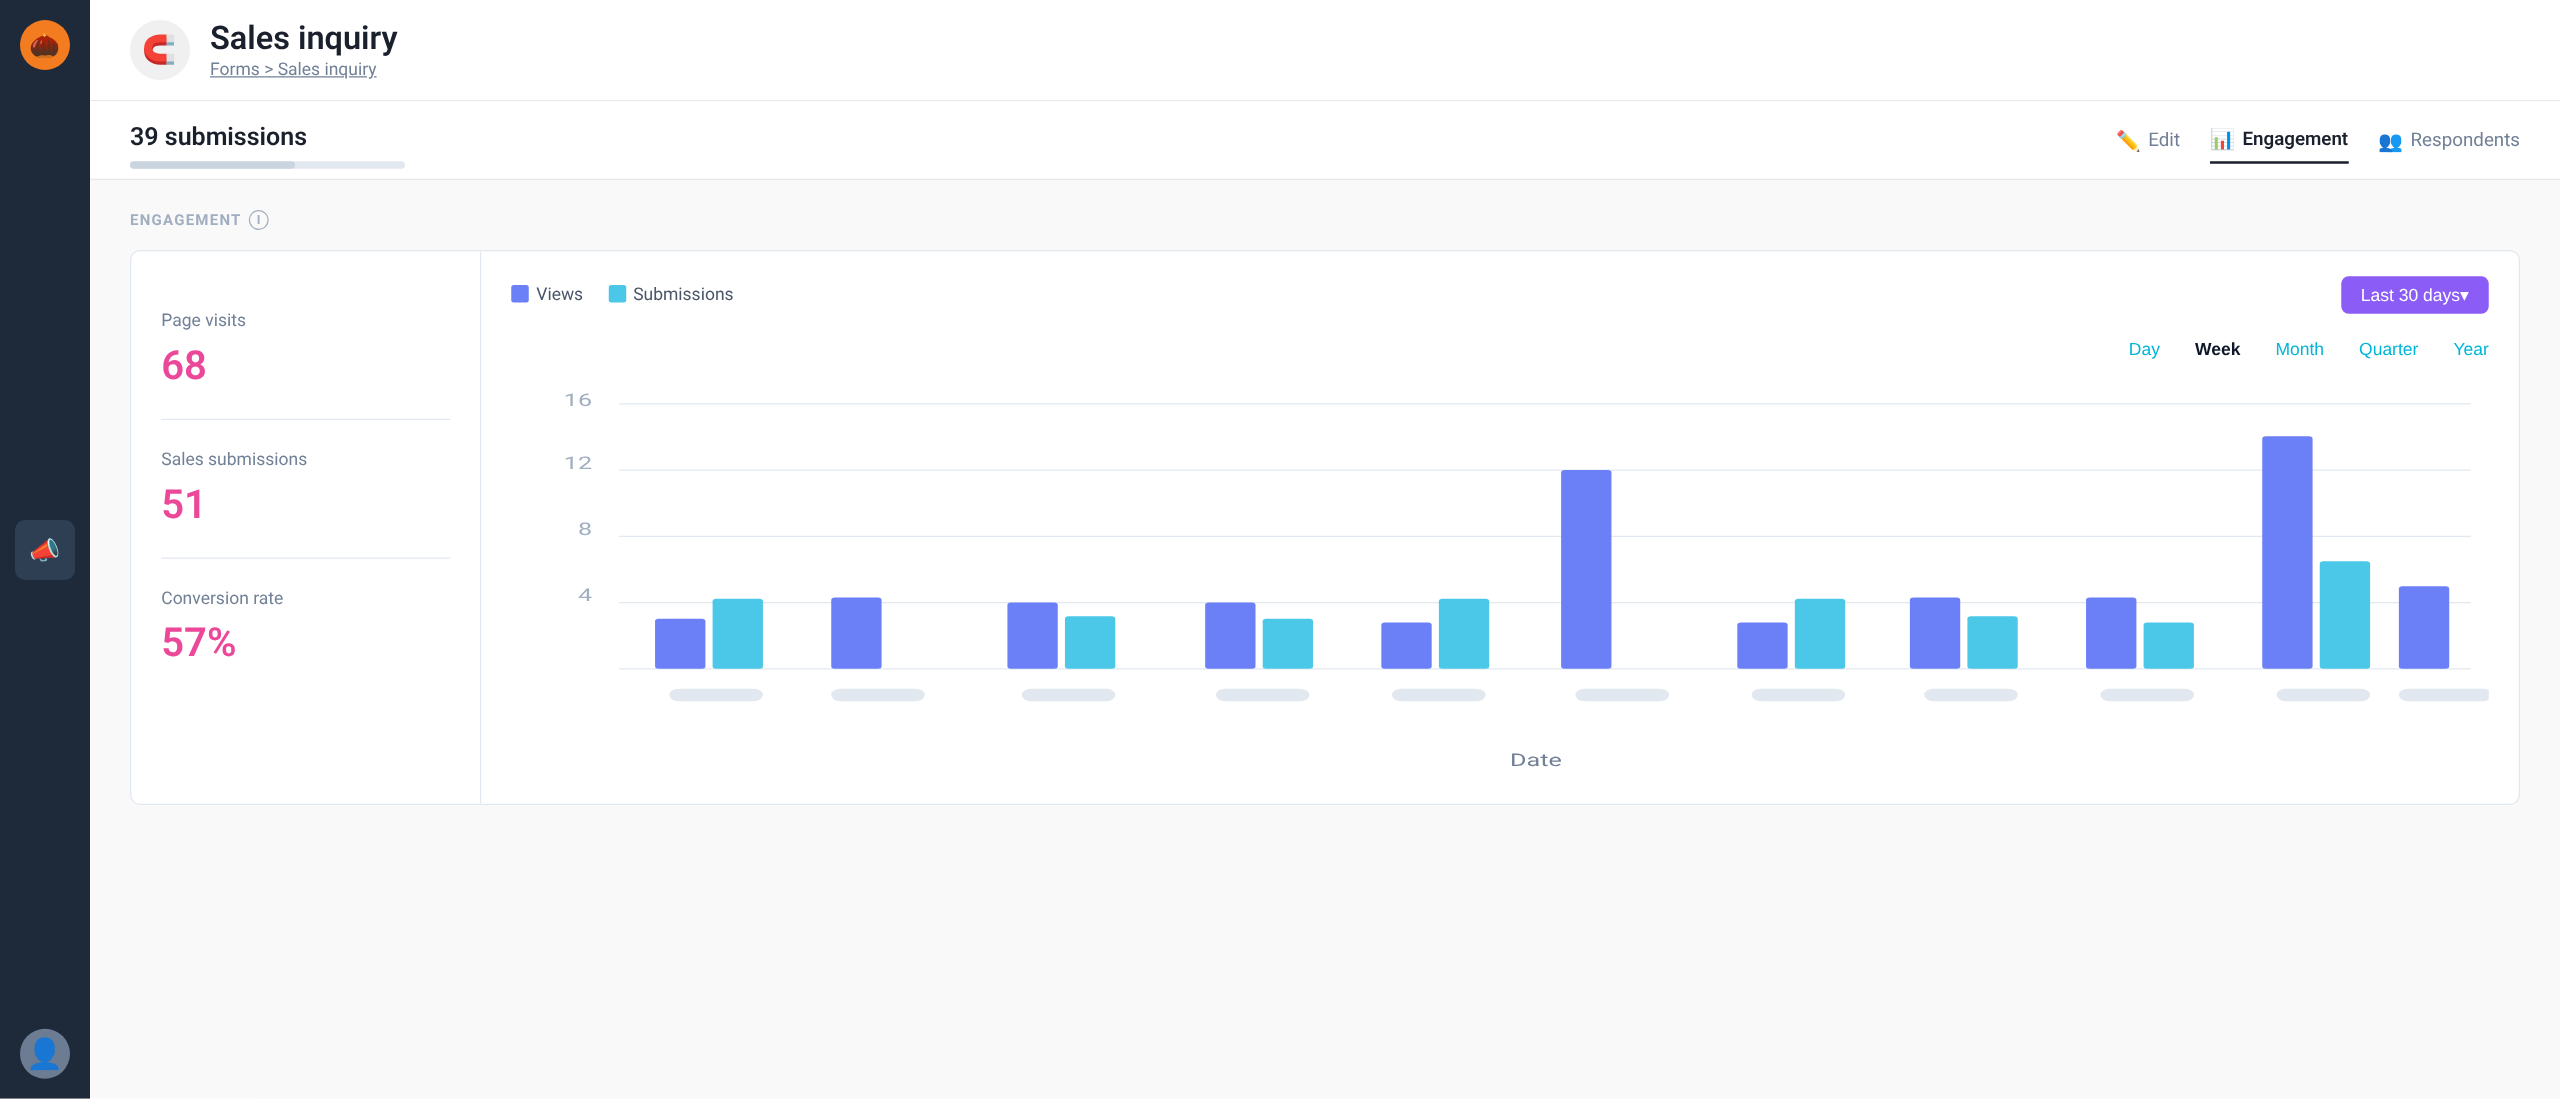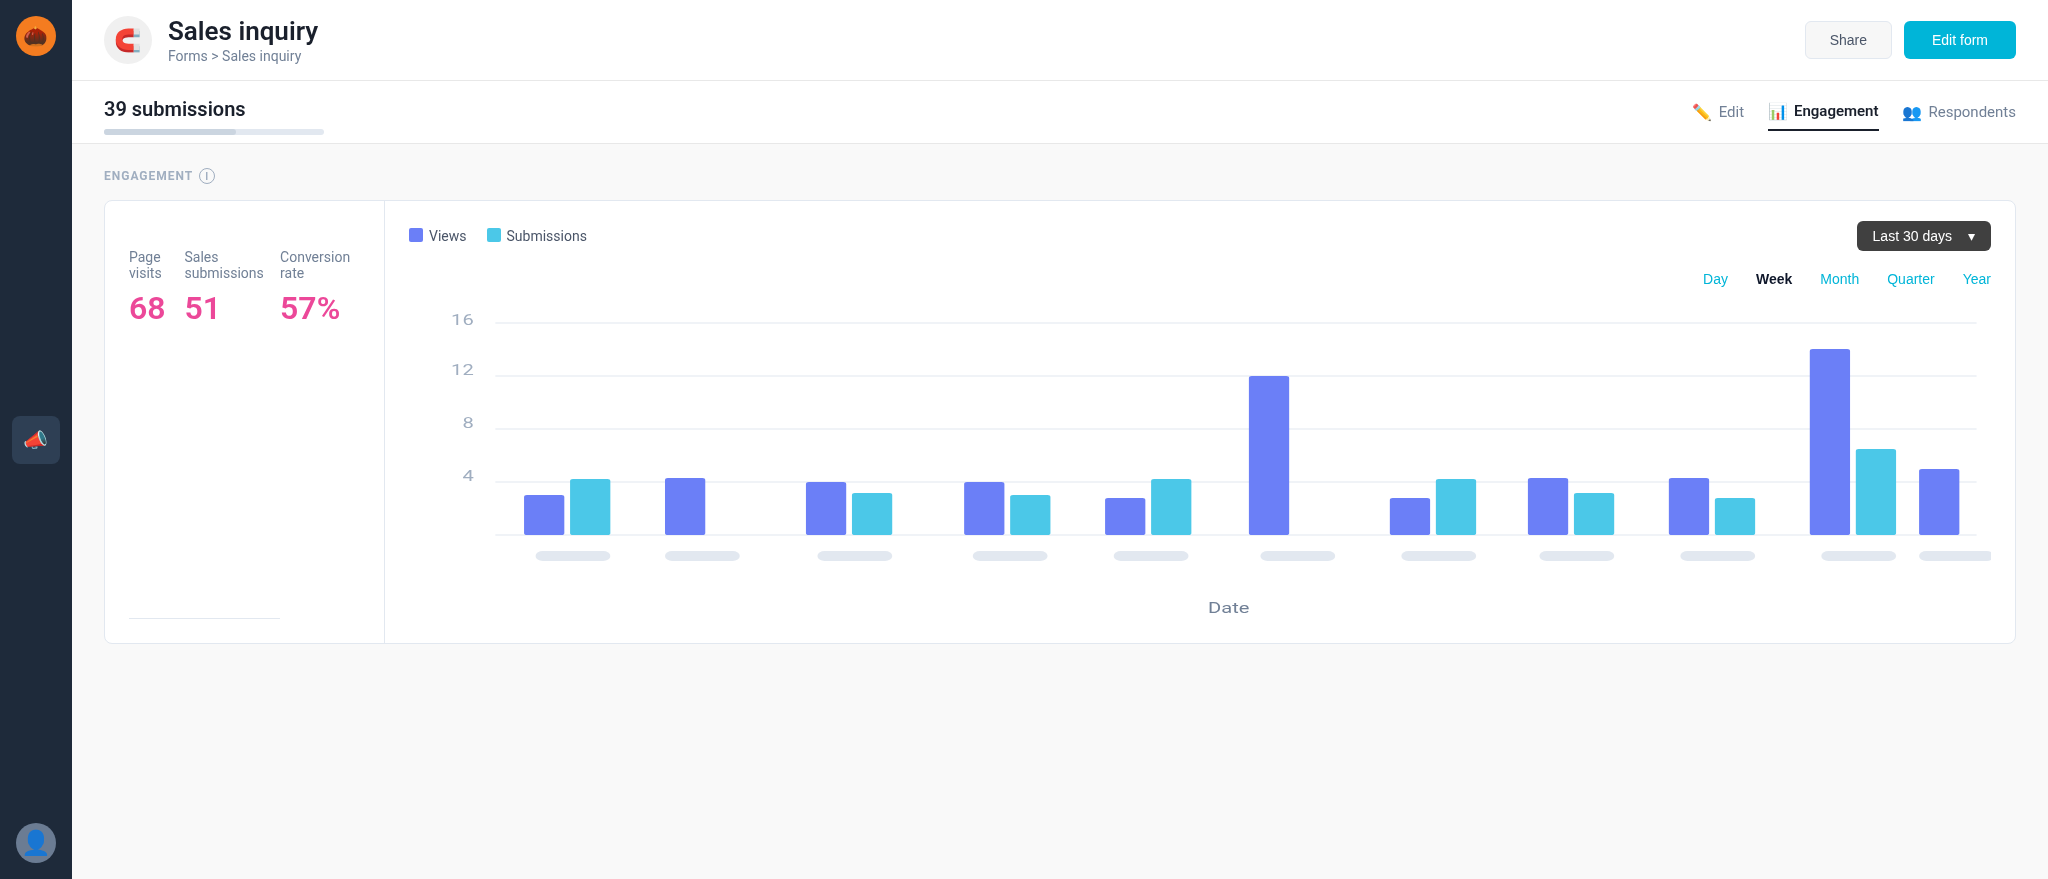--- a/index.html
+++ b/index.html
@@ -61,21 +61,21 @@
       width: 48px; height: 48px;
       background: #f0f0f0;
       border-radius: 50%;
       display: flex; align-items: center; justify-content: center;
       margin-right: 16px;
       font-size: 22px;
       color: #4a5568;
     }
     .header-text { flex: 1; }
     .header-title { font-size: 26px; font-weight: 600; color: #1a202c; }
-    .breadcrumb { font-size: 14px; color: #718096; margin-top: 2px; }
+    .breadcrumb { font-size: 14px; color: #718096; margin-top: 2px; text-decoration: underline; }
     .breadcrumb a { color: #718096; text-decoration: none; }
     .breadcrumb span { color: #718096; }
     .header-actions { display: flex; gap: 12px; align-items: center; }
     .btn-secondary {
       padding: 8px 24px;
       border: 1px solid #e2e8f0;
       background: #f7f7f7;
       border-radius: 6px;
       font-size: 14px;
       color: #4a5568;
@@ -145,21 +145,21 @@
       border: 1px solid #e2e8f0;
       border-radius: 8px;
       overflow: hidden;
     }
 
     
     .stats-panel {
       border-right: 1px solid #e2e8f0;
       padding: 24px;
       display: flex;
-      flex-direction: row;
+      flex-direction: column;
       gap: 0;
     }
     .stat-item {
       padding: 24px 0;
       border-bottom: 1px solid #e2e8f0;
     }
     .stat-item:last-child { border-bottom: none; }
     .stat-label { font-size: 14px; color: #718096; margin-bottom: 8px; }
     .stat-value { font-size: 32px; font-weight: 600; color: #ec4899; }
 
@@ -172,28 +172,28 @@
       align-items: center;
       justify-content: space-between;
       margin-bottom: 16px;
     }
     .legend { display: flex; gap: 20px; align-items: center; }
     .legend-item { display: flex; gap: 6px; font-size: 14px; color: #4a5568; }
     .legend-dot { width: 14px; height: 14px; border-radius: 2px; }
     .legend-views { background: #6b7ff7; }
     .legend-submissions { background: #4bc8e8; }
     .btn-dropdown {
-      background: #404040;
+      background: #8b5cf6;
       color: white;
       border: none;
       border-radius: 6px;
       padding: 7px 16px;
       font-size: 14px;
       cursor: pointer;
-      display: flex; align-items: center; gap: 16px;
+      display: flex; align-items: center; gap: 0;
     }
     .time-nav {
       display: flex;
       justify-content: flex-end;
       gap: 28px;
       margin-bottom: 12px;
     }
     .time-btn {
       font-size: 14px;
       color: #00b5d8;
@@ -240,24 +240,20 @@
     <div class="header-icon">
       <span>🧲</span>
     </div>
     <div class="header-text">
       <div class="header-title">Sales inquiry</div>
       <div class="breadcrumb">
         <a href="#">Forms</a>
         <span> &gt; </span>
         <span>Sales inquiry</span>
       </div>
-    </div>
-    <div class="header-actions">
-      <button class="btn-secondary">Share</button>
-      <button class="btn-primary">Edit form</button>
     </div>
   </div>
 
   <div class="sub-header">
     <div class="submissions-count">
       <div>39 submissions</div>
       <div style="width:220px;height:6px;background:#e2e8f0;border-radius:3px;margin-top:8px;">
         <div style="width:60%;height:100%;background:#cbd5e0;border-radius:3px;"></div>
       </div>
     </div>

